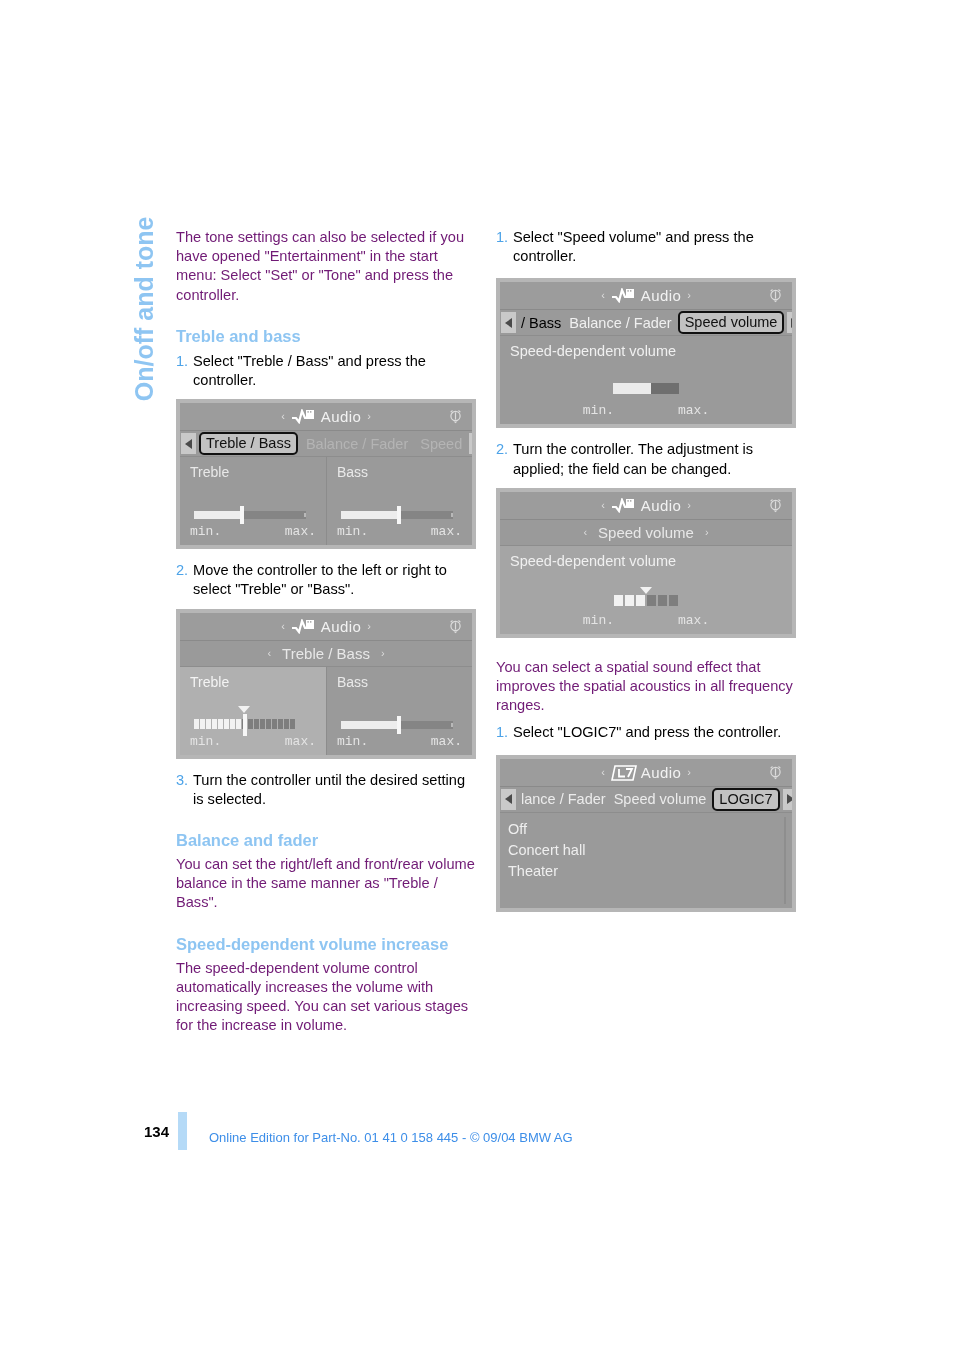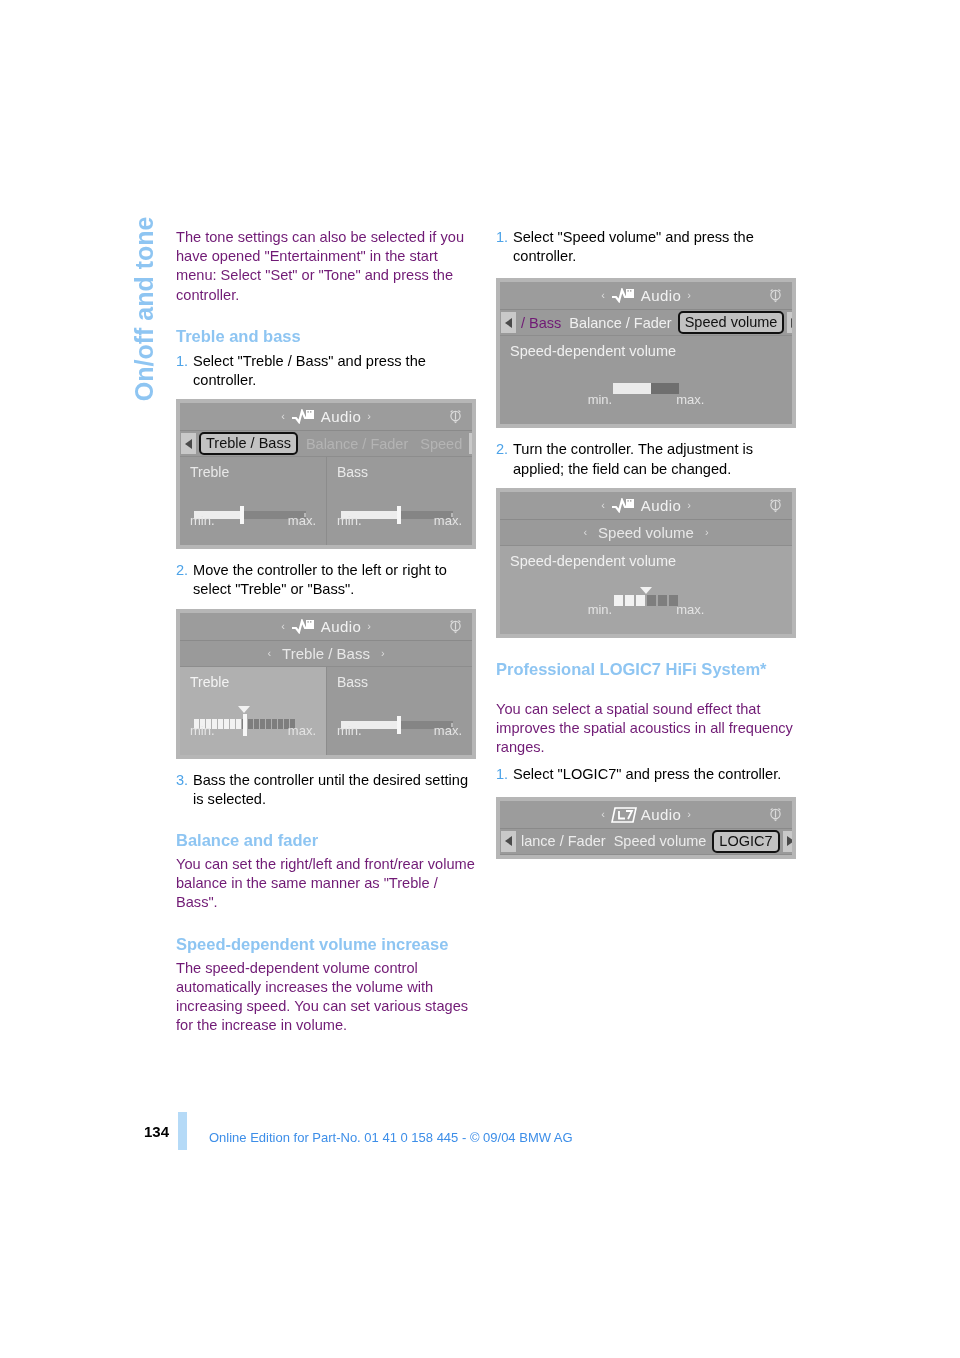--- a/index.html
+++ b/index.html
@@ -187,23 +187,23 @@
     left:14px;
     width:112px;height:8px;
     background:#858585;
   }
   .slider .fill{position:absolute;left:0;top:0;height:8px;background:#ededed;}
   .slider .knob{
     position:absolute;top:-5px;width:4px;height:18px;background:#f7f7f7;
   }
   .slider .endtick{position:absolute;right:0;top:2px;width:2px;height:4px;background:#b9b9b9;}
   .minmax{
-    position:absolute;bottom:17px;left:10px;right:10px;
+    position:absolute;bottom:6px;left:10px;right:10px;
     display:flex;justify-content:space-between;
-    color:#e4e4e4;font-size:13px;
+    color:#e4e4e4;font-size:13px;font-family:Liberation Mono, monospace;
   }
   
   .segbar{
     position:absolute;bottom:26px;left:14px;
     display:flex;gap:1px;
   }
   .segbar .seg{width:5px;height:10px;background:#f2f2f2;}
   .segbar .seg.off{background:#7e7e7e;}
   .caret{
     position:absolute;
@@ -450,21 +450,21 @@
             </div>
           </div>
         </div>
 
       </div>
       <div class="figcode"></div>
     </div>
 
     <div class="step t" style="margin-top:12px">
       <span class="num">3.</span>
-      <span class="txt">Bass the controller until the desired setting is selected.</span>
+      <span class="txt">Turn the controller until the desired setting is selected.</span>
     </div>
 
     <h3 class="head spaced">Balance and fader</h3>
     <p class="body" style="margin-top:4px">You can set the right/left and front/rear volume balance in the same manner as "Treble / Bass".</p>
 
     <h3 class="head spaced">Speed-dependent volume increase</h3>
     <p class="body" style="margin-top:4px">The speed-dependent volume control automatically increases the volume with increasing speed. You can set various stages for the increase in volume.</p>
   </div>
 
   <div class="col col-right">
@@ -498,21 +498,21 @@
               <path d="M5.5 2.5 L3.6 4.2 M11.5 2.5 L13.4 4.2" stroke="#dcdcdc" stroke-width="1.1"></path>
               <path d="M6.6 13.4 L8.5 15.2 L10.4 13.4 Z" fill="#dcdcdc"></path>
             </svg>
           </span>
         </div>
 
         <div class="menustrip">
           <div class="navbtn">
               <span class="tri l"></span>
             </div>
-          <div class="mitem" style="color:#701a75;padding:0 4px">/ Bass</div>
+          <div class="mitem" style="color:#000000;padding:0 4px">/ Bass</div>
           <div class="mitem" style="color:#f0f0f0;padding:0 4px">Balance / Fader</div>
           <div class="mitem sel">Speed volume</div>
           <div class="navbtn">
               <span class="tri r"></span>
             </div>
         </div>
 
         <div class="single-pane">
           <div class="plabel">Speed-dependent volume</div>
           <div class="blockslider">
@@ -581,21 +581,20 @@
           <div class="minmax center">
             <span>min.</span>
             <span>max.</span>
           </div>
         </div>
 
       </div>
       <div class="figcode"></div>
     </div>
 
-    <h3 class="head spaced">Professional LOGIC7 HiFi System*</h3>
     <p class="body" style="margin-top:20px">You can select a spatial sound effect that improves the spatial acoustics in all frequency ranges.</p>
 
     <div class="step t" style="margin-top:8px">
       <span class="num">1.</span>
       <span class="txt">Select "LOGIC7" and press the controller.</span>
     </div>
 
     <div class="shot" style="margin-top:12px">
       <div class="inner">
 
@@ -627,20 +626,26 @@
               <span class="tri l"></span>
             </div>
           <div class="mitem" style="color:#ececec;padding:0 4px">lance / Fader</div>
           <div class="mitem" style="color:#ececec;padding:0 4px">Speed volume</div>
           <div class="mitem sel">LOGIC7</div>
           <div class="navbtn">
               <span class="tri r"></span>
             </div>
         </div>
 
+        <div class="listpane">
+          <div class="li">Off</div>
+          <div class="li">Concert hall</div>
+          <div class="li">Theater</div>
+          <div class="scroll"></div>
+        </div>
 
       </div>
       <div class="figcode"></div>
     </div>
 
   </div>
 
   <div class="footer">
     <div class="pagenum">134</div>
     <div class="footbar"></div>

